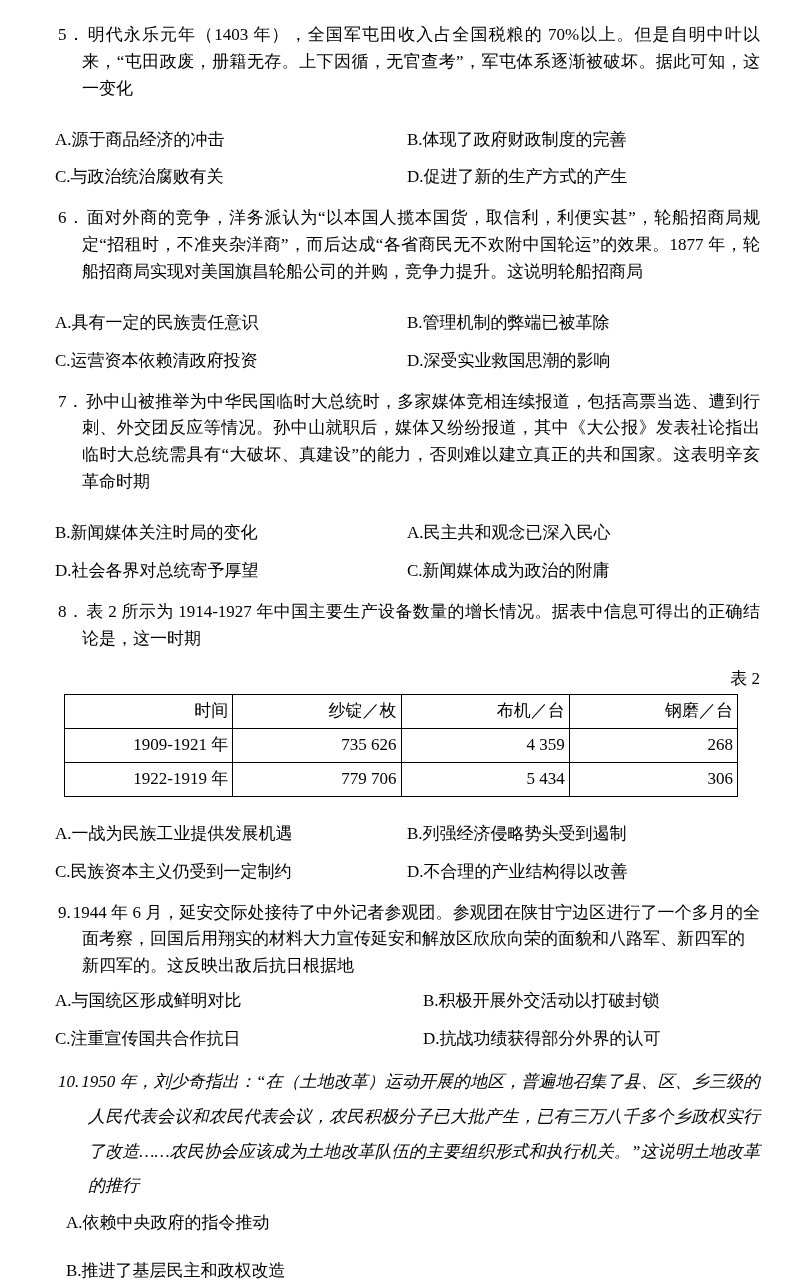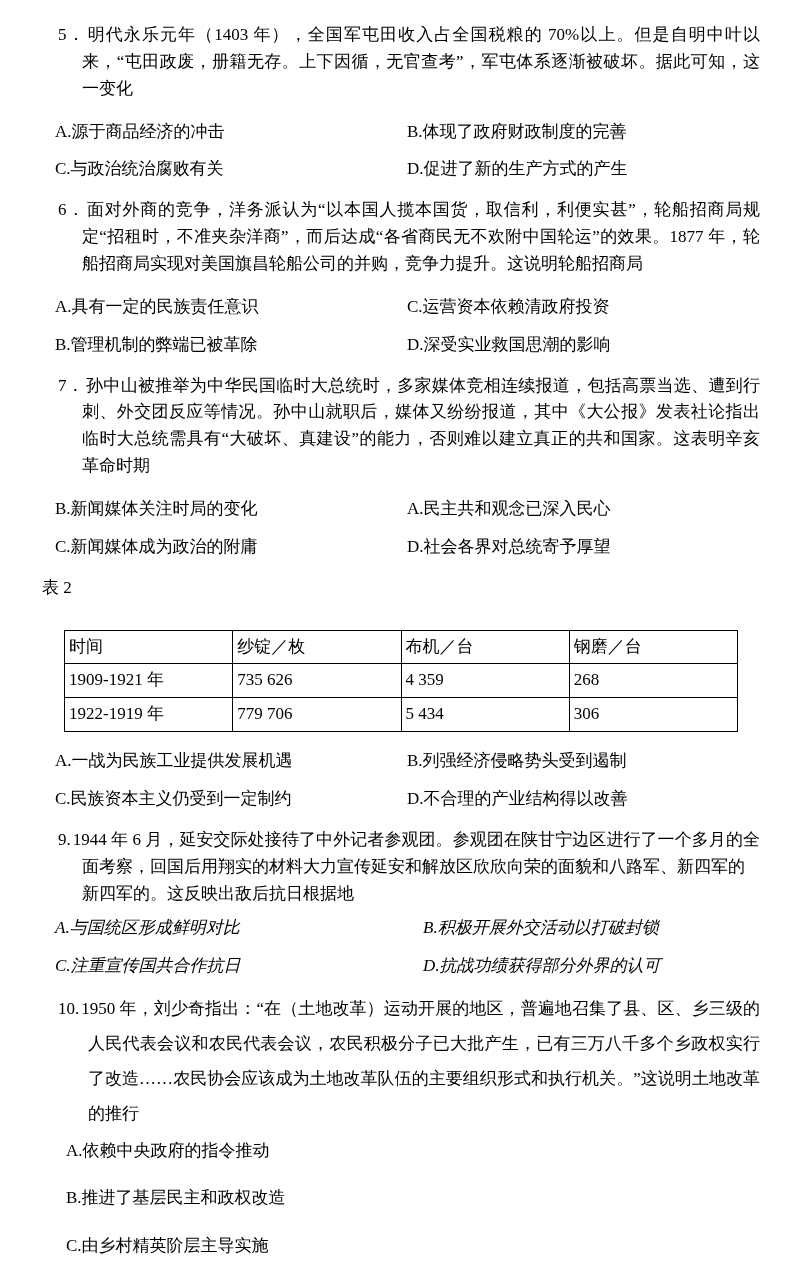--- a/index.html
+++ b/index.html
@@ -19,84 +19,85 @@
     padding-left: 24px;
     text-indent: -24px;
     text-align: justify;
   }
   .qnum { padding-right: 2px; }
   .opt-grid {
     display: grid;
     grid-template-columns: 352px 1fr;
     row-gap: 11px;
     padding-left: 13px;
-    margin: 16px 0 14px 0;
+    margin: 24px 0 14px 0;
   }
   .opt { white-space: nowrap; }
   .opt-list { padding-left: 24px; margin: 0 0 6px 0; }
   .opt-list .opt { margin-bottom: 21px; }
   
   .table-wrap { margin: 14px 0 10px 0; }
-  .table-caption { text-align: left; margin-bottom: 28px; }
+  .table-caption { text-align: right; margin-bottom: 1px; }
   table.q-table {
     border-collapse: collapse;
     margin: 0 auto;
     width: 674px;
     table-layout: fixed;
   }
   table.q-table th, table.q-table td {
     border: 1px solid #000;
-    text-align: left;
+    text-align: right;
     font-weight: normal;
     padding: 3px 4px;
     height: 22px;
     font-size: 17px;
   }
   
   .q9 .stem { margin-bottom: 2px; }
-  .q9 .opt-grid { margin: 8px 0 12px 0; grid-template-columns: 368px 1fr; font-style: italic; }
+  .q9 .opt-grid { margin: 8px 0 12px 0; grid-template-columns: 368px 1fr; }
   
-  .q10 .stem { line-height: 2.05; padding-left: 30px; text-indent: -30px; }
+  .q10 .stem { line-height: 2.05; padding-left: 30px; text-indent: -30px; font-style: italic; }
 </style>
 </head>
 <body>
 
 <div class="page">
 
   <div class="question">
     <p class="stem"><span class="qnum">5．</span><span>明代永乐元年（1403 年），全国军屯田收入占全国税粮的 70%以上。但是自明中叶以来，“屯田政废，册籍无存。上下因循，无官查考”，军屯体系逐渐被破坏。据此可知，这一变化</span></p>
     <div class="opt-grid">
       <div class="opt">A.源于商品经济的冲击</div>
       <div class="opt">B.体现了政府财政制度的完善</div>
       <div class="opt">C.与政治统治腐败有关</div>
       <div class="opt">D.促进了新的生产方式的产生</div>
     </div>
   </div>
 
   <div class="question">
     <p class="stem"><span class="qnum">6．</span><span>面对外商的竞争，洋务派认为“以本国人揽本国货，取信利，利便实甚”，轮船招商局规定“招租时，不准夹杂洋商”，而后达成“各省商民无不欢附中国轮运”的效果。1877 年，轮船招商局实现对美国旗昌轮船公司的并购，竞争力提升。这说明轮船招商局</span></p>
     <div class="opt-grid">
       <div class="opt">A.具有一定的民族责任意识</div>
+      <div class="opt">B.管理机制的弊端已被革除</div>
       <div class="opt">C.运营资本依赖清政府投资</div>
-      <div class="opt">B.管理机制的弊端已被革除</div>
       <div class="opt">D.深受实业救国思潮的影响</div>
     </div>
   </div>
 
   <div class="question">
     <p class="stem"><span class="qnum">7．</span><span>孙中山被推举为中华民国临时大总统时，多家媒体竞相连续报道，包括高票当选、遭到行刺、外交团反应等情况。孙中山就职后，媒体又纷纷报道，其中《大公报》发表社论指出临时大总统需具有“大破坏、真建设”的能力，否则难以建立真正的共和国家。这表明辛亥革命时期</span></p>
     <div class="opt-grid">
       <div class="opt">B.新闻媒体关注时局的变化</div>
       <div class="opt">A.民主共和观念已深入民心</div>
+      <div class="opt">D.社会各界对总统寄予厚望</div>
       <div class="opt">C.新闻媒体成为政治的附庸</div>
-      <div class="opt">D.社会各界对总统寄予厚望</div>
     </div>
   </div>
 
   <div class="question">
+    <p class="stem"><span class="qnum">8．</span><span>表 2 所示为 1914-1927 年中国主要生产设备数量的增长情况。据表中信息可得出的正确结论是，这一时期</span></p>
 
     <div class="table-wrap">
       <div class="table-caption">表 2</div>
       <table class="q-table">
         <tbody>
             <tr>
           <th>时间</th>
           <th>纱锭／枚</th>
           <th>布机／台</th>
           <th>钢磨／台</th>

